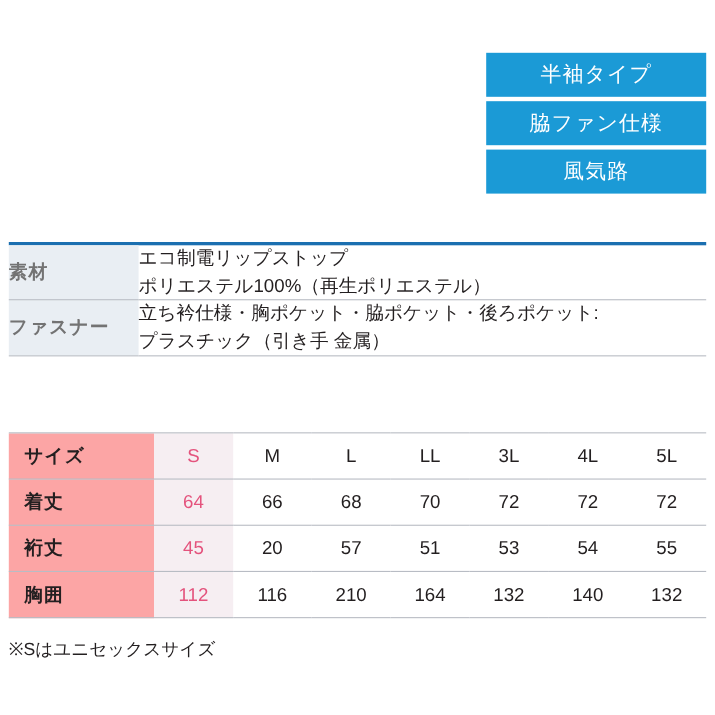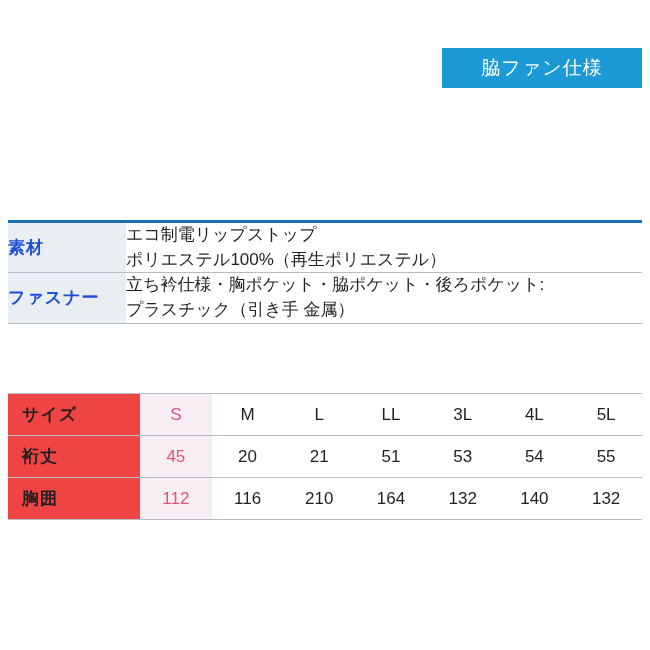--- a/index.html
+++ b/index.html
@@ -63,21 +63,21 @@
     border-bottom: 1px solid #b8bcc4;
     padding: 0;
     vertical-align: middle;
   }
   .lbl {
     background: #e9eef3;
     width: 118px;
     font-size: 17px;
     font-weight: bold;
     padding: 10px 0 10px 14px;
-    color: #1d4ed8;
+    color: #737373;
     letter-spacing: 1px;
   }
   .val {
     font-size: 17px;
     padding: 10px 0 10px 14px;
     line-height: 1.45;
     color: #231f20;
   }
   .val .line { display: block; }
 
@@ -96,21 +96,21 @@
   table.size td, table.size th {
     border-top: 1px solid #b8bcc4;
     border-bottom: 1px solid #b8bcc4;
     font-size: 17px;
     text-align: center;
     padding: 9px 0;
     font-weight: normal;
     color: #231f20;
   }
   table.size td.rowhead, table.size th.rowhead {
-    background: #ef4444;
+    background: #fca5a5;
     width: 118px;
     text-align: left;
     padding-left: 14px;
     font-weight: bold;
     letter-spacing: 1px;
   }
   table.size td.hl {
     background: #f6eef2;
     color: #e4537d;
   }
@@ -125,21 +125,23 @@
     font-size: 16px;
     color: #231f20;
   }
 </style>
 </head>
 <body>
 
 <div class="page">
 
   <div class="badges">
+    <div class="badge">半袖タイプ</div>
     <div class="badge">脇ファン仕様</div>
+    <div class="badge">風気路</div>
   </div>
 
   <div class="spec-wrap">
     <div class="rule-top"></div>
     <table class="spec">
       <tbody>
         <tr>
           <td class="lbl">素材</td>
           <td class="val">
             <span class="line">エコ制電リップストップ</span>
@@ -166,37 +168,48 @@
           <th>M</th>
           <th>L</th>
           <th>LL</th>
           <th>3L</th>
           <th>4L</th>
           <th>5L</th>
         </tr>
       </thead>
       <tbody>
         <tr>
+          <td class="rowhead">着丈</td>
+          <td class="hl">64</td>
+          <td>66</td>
+          <td>68</td>
+          <td>70</td>
+          <td>72</td>
+          <td>72</td>
+          <td>72</td>
+        </tr>
+        <tr>
           <td class="rowhead">裄丈</td>
           <td class="hl">45</td>
           <td>20</td>
-          <td>21</td>
+          <td>57</td>
           <td>51</td>
           <td>53</td>
           <td>54</td>
           <td>55</td>
         </tr>
         <tr>
           <td class="rowhead">胸囲</td>
           <td class="hl">112</td>
           <td>116</td>
           <td>210</td>
           <td>164</td>
           <td>132</td>
           <td>140</td>
           <td>132</td>
         </tr>
       </tbody>
     </table>
   </div>
 
+  <div class="note">※Sはユニセックスサイズ</div>
 
 </div>
 
 </body></html>

